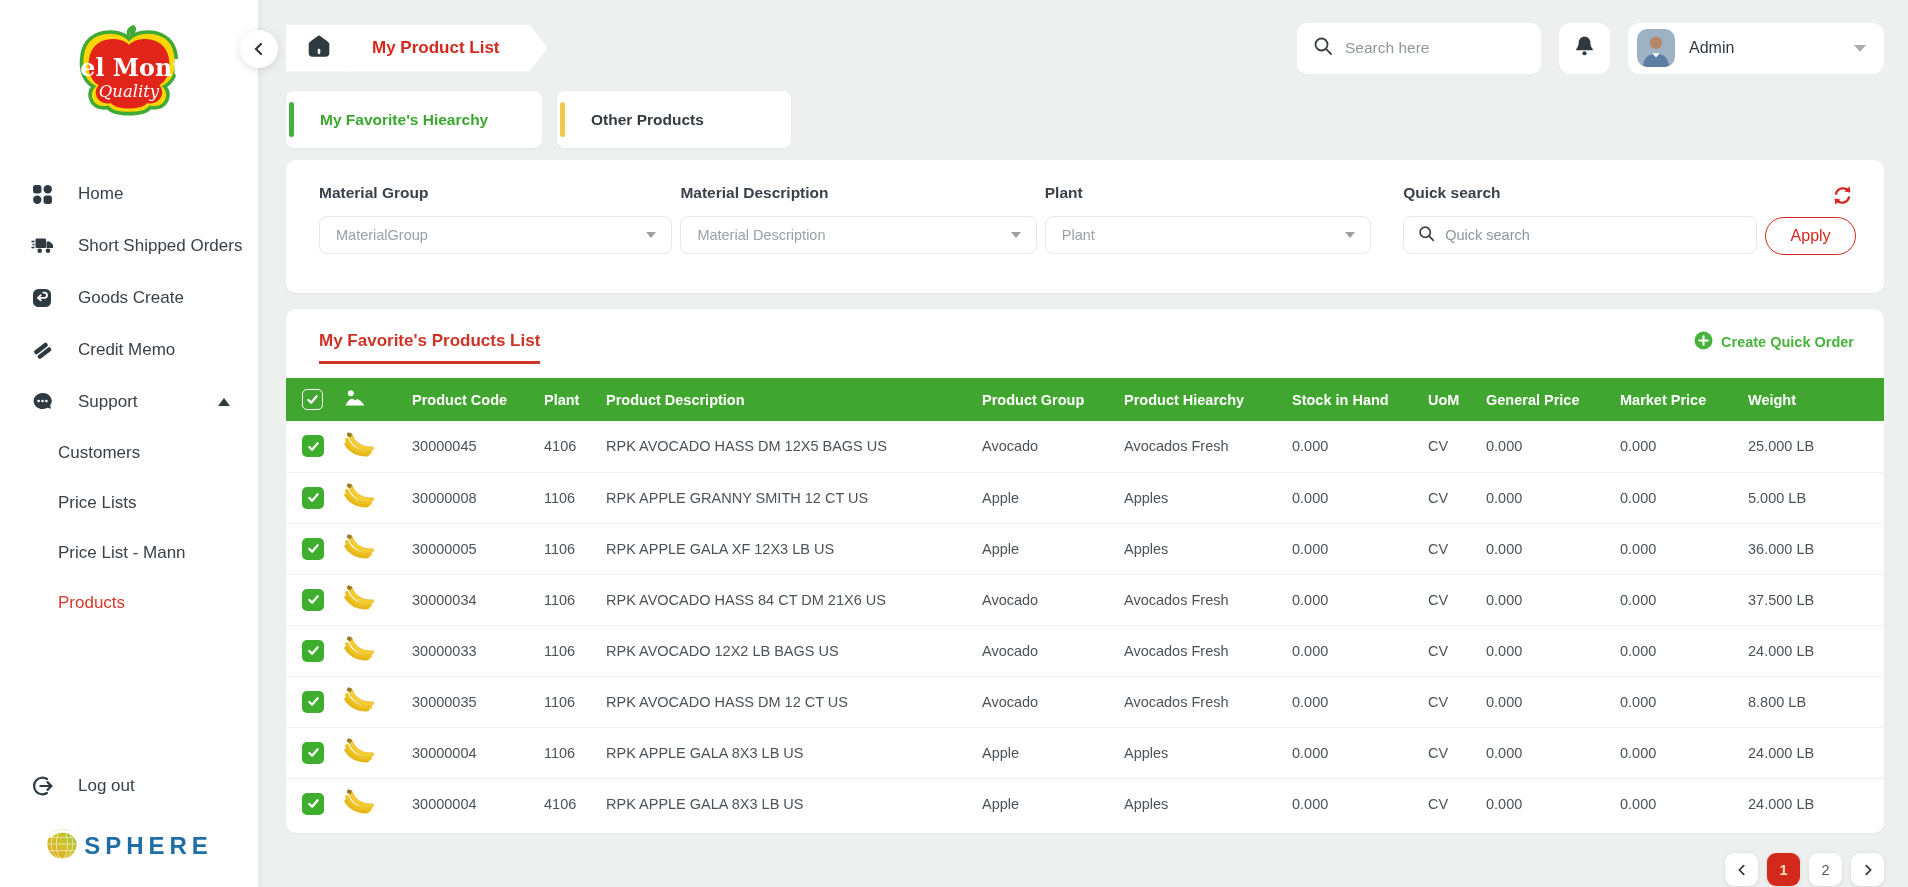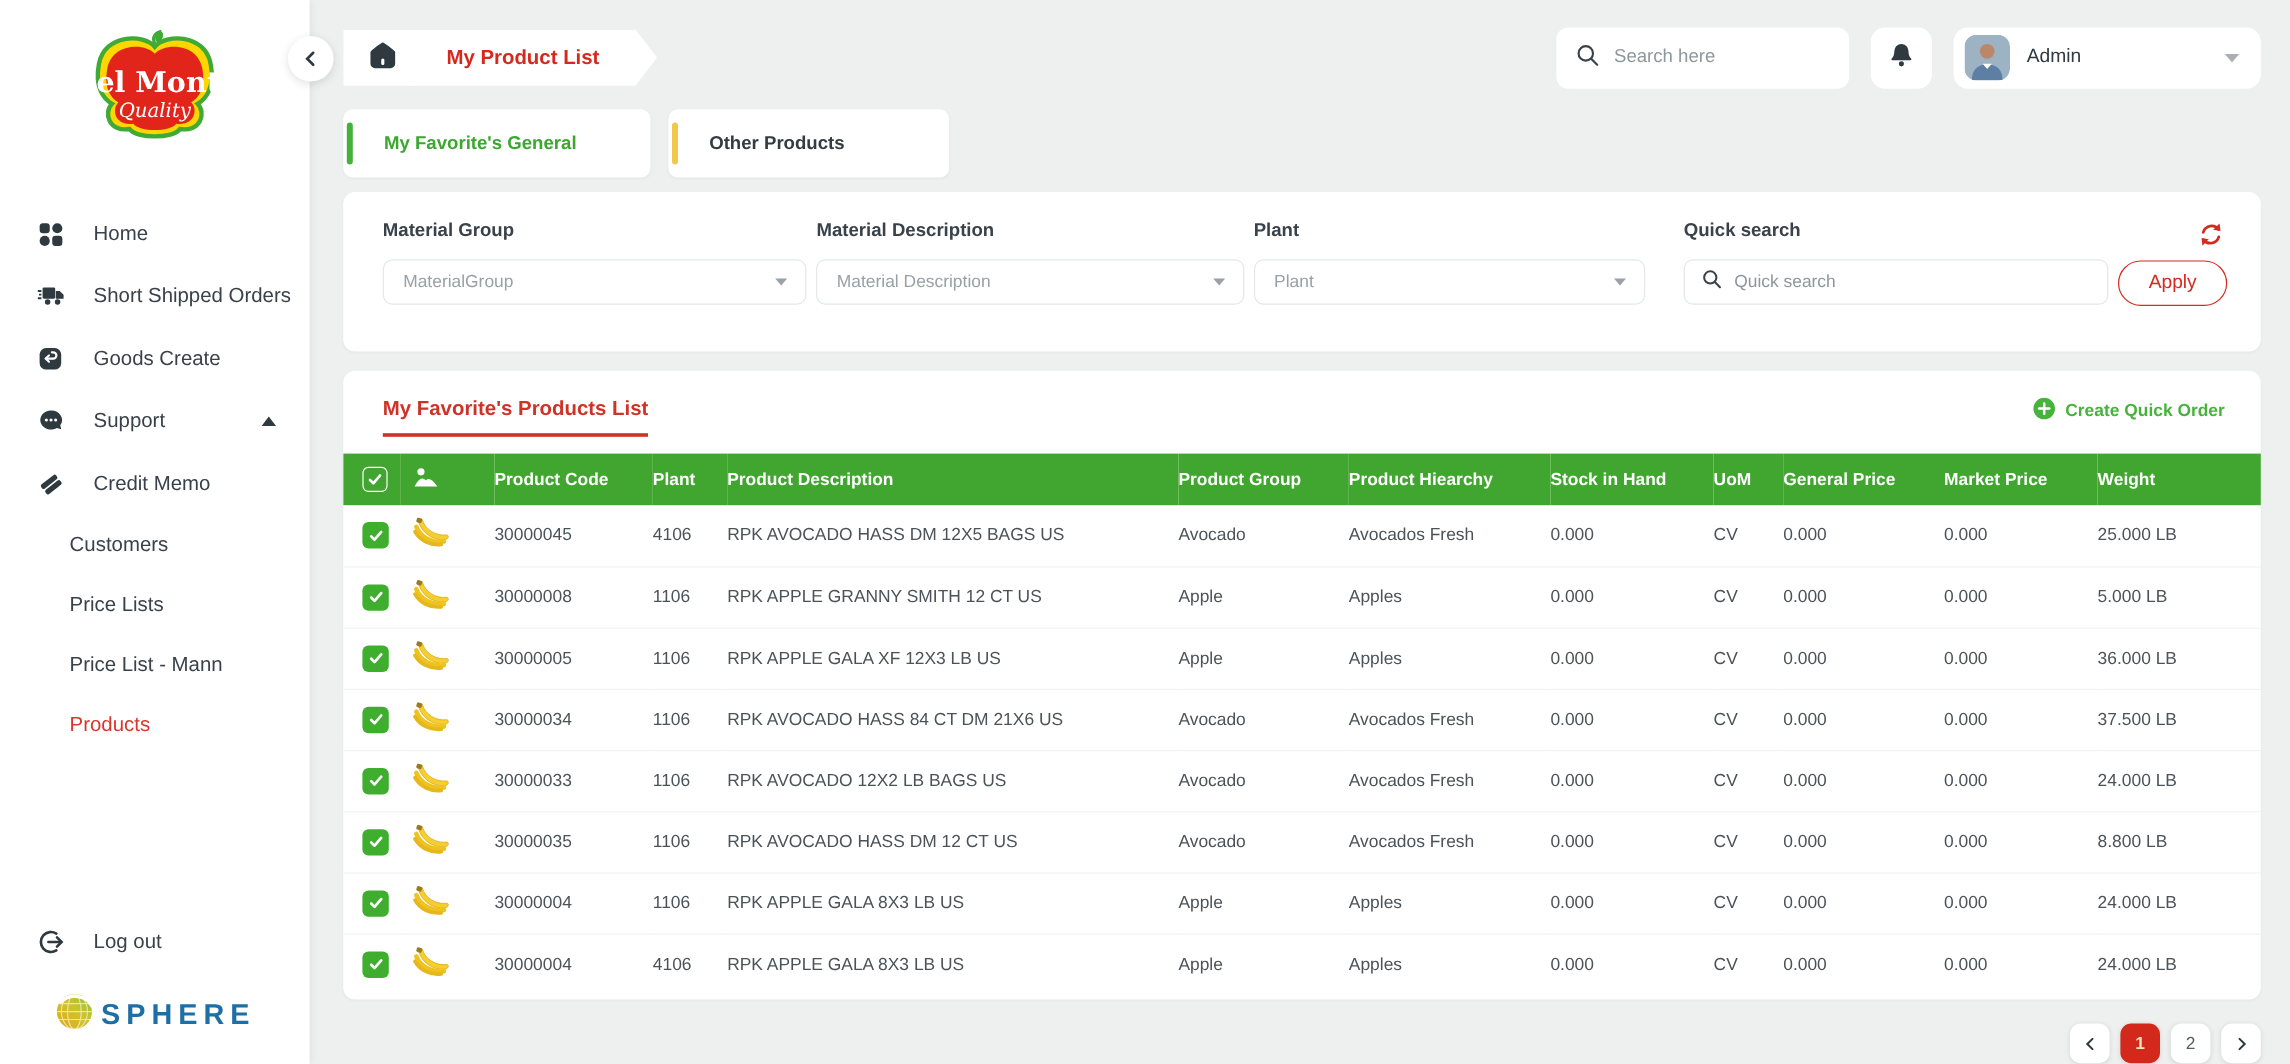--- a/index.html
+++ b/index.html
@@ -157,40 +157,40 @@
           <svg width="20" height="20" viewBox="0 0 20 20">
             <rect x="1" y="1" width="18" height="18" rx="5.5" fill="#2e3940"></rect>
             <path d="M6.2 9.8 h6.2 a2.6 2.6 0 0 0 0 -5.2 h-1.2" stroke="#ffffff" stroke-width="1.8" fill="none" stroke-linecap="round"></path>
             <path d="M8.8 7.2 L6 9.8 L8.8 12.4" stroke="#ffffff" stroke-width="1.8" fill="none" stroke-linecap="round" stroke-linejoin="round"></path>
           </svg>
         </span>
         <span class="nav-label">Goods Create</span>
       </div>
       <div class="nav-item">
         <span class="nav-ico">
+          <svg width="21" height="21" viewBox="0 0 20 20" fill="#2e3940">
+            <g transform="rotate(-38 10 10)">
+              <rect x="2.5" y="5.5" width="15" height="4.2" rx="1.6"></rect>
+              <rect x="2.5" y="11" width="15" height="4.2" rx="1.6"></rect>
+            </g>
+          </svg>
+        </span>
+        <span class="nav-label">Credit Memo</span>
+      </div>
+      <div class="nav-item">
+        <span class="nav-ico">
           <svg width="23" height="21" viewBox="0 0 22 20">
             <path d="M11 1 a8.6 7.6 0 1 0 4.7 14 l3.5 1 -0.85 -3.2 A8.6 7.6 0 0 0 11 1 Z" fill="#2e3940"></path>
             <circle cx="7.3" cy="8.6" r="1.25" fill="#fff"></circle>
             <circle cx="11" cy="8.6" r="1.25" fill="#fff"></circle>
             <circle cx="14.7" cy="8.6" r="1.25" fill="#fff"></circle>
           </svg>
         </span>
         <span class="nav-label">Support</span>
         <span class="nav-caret"></span>
-      </div>
-      <div class="nav-item">
-        <span class="nav-ico">
-          <svg width="21" height="21" viewBox="0 0 20 20" fill="#2e3940">
-            <g transform="rotate(-38 10 10)">
-              <rect x="2.5" y="5.5" width="15" height="4.2" rx="1.6"></rect>
-              <rect x="2.5" y="11" width="15" height="4.2" rx="1.6"></rect>
-            </g>
-          </svg>
-        </span>
-        <span class="nav-label">Credit Memo</span>
       </div>
     </nav>
   <div>
       <div class="subnav-item">Customers</div>
       <div class="subnav-item">Price Lists</div>
       <div class="subnav-item">Price List - Mann</div>
       <div class="subnav-item active">Products</div>
     </div>
 
   <div class="sidebar-bottom">
@@ -280,21 +280,21 @@
         </span>
         <span class="user-name">Admin</span>
         <span class="caret-down"></span>
       </div>
     </div>
   </div>
 
   <div class="tabs">
     <div class="tab tab-fav">
       <span class="bar"></span>
-      <span style="margin-left:14px;">My Favorite's General</span>
+      <span style="margin-left:14px;">My Favorite's Hiearchy</span>
     </div>
     <div class="tab tab-other">
       <span class="bar"></span>
       <span style="margin-left:14px;">Other Products</span>
     </div>
   </div>
 
   <div class="filter-card">
     <div class="fgroup" style="width:354px; margin-right:8px;">
       <span class="flabel">Material Group</span>

